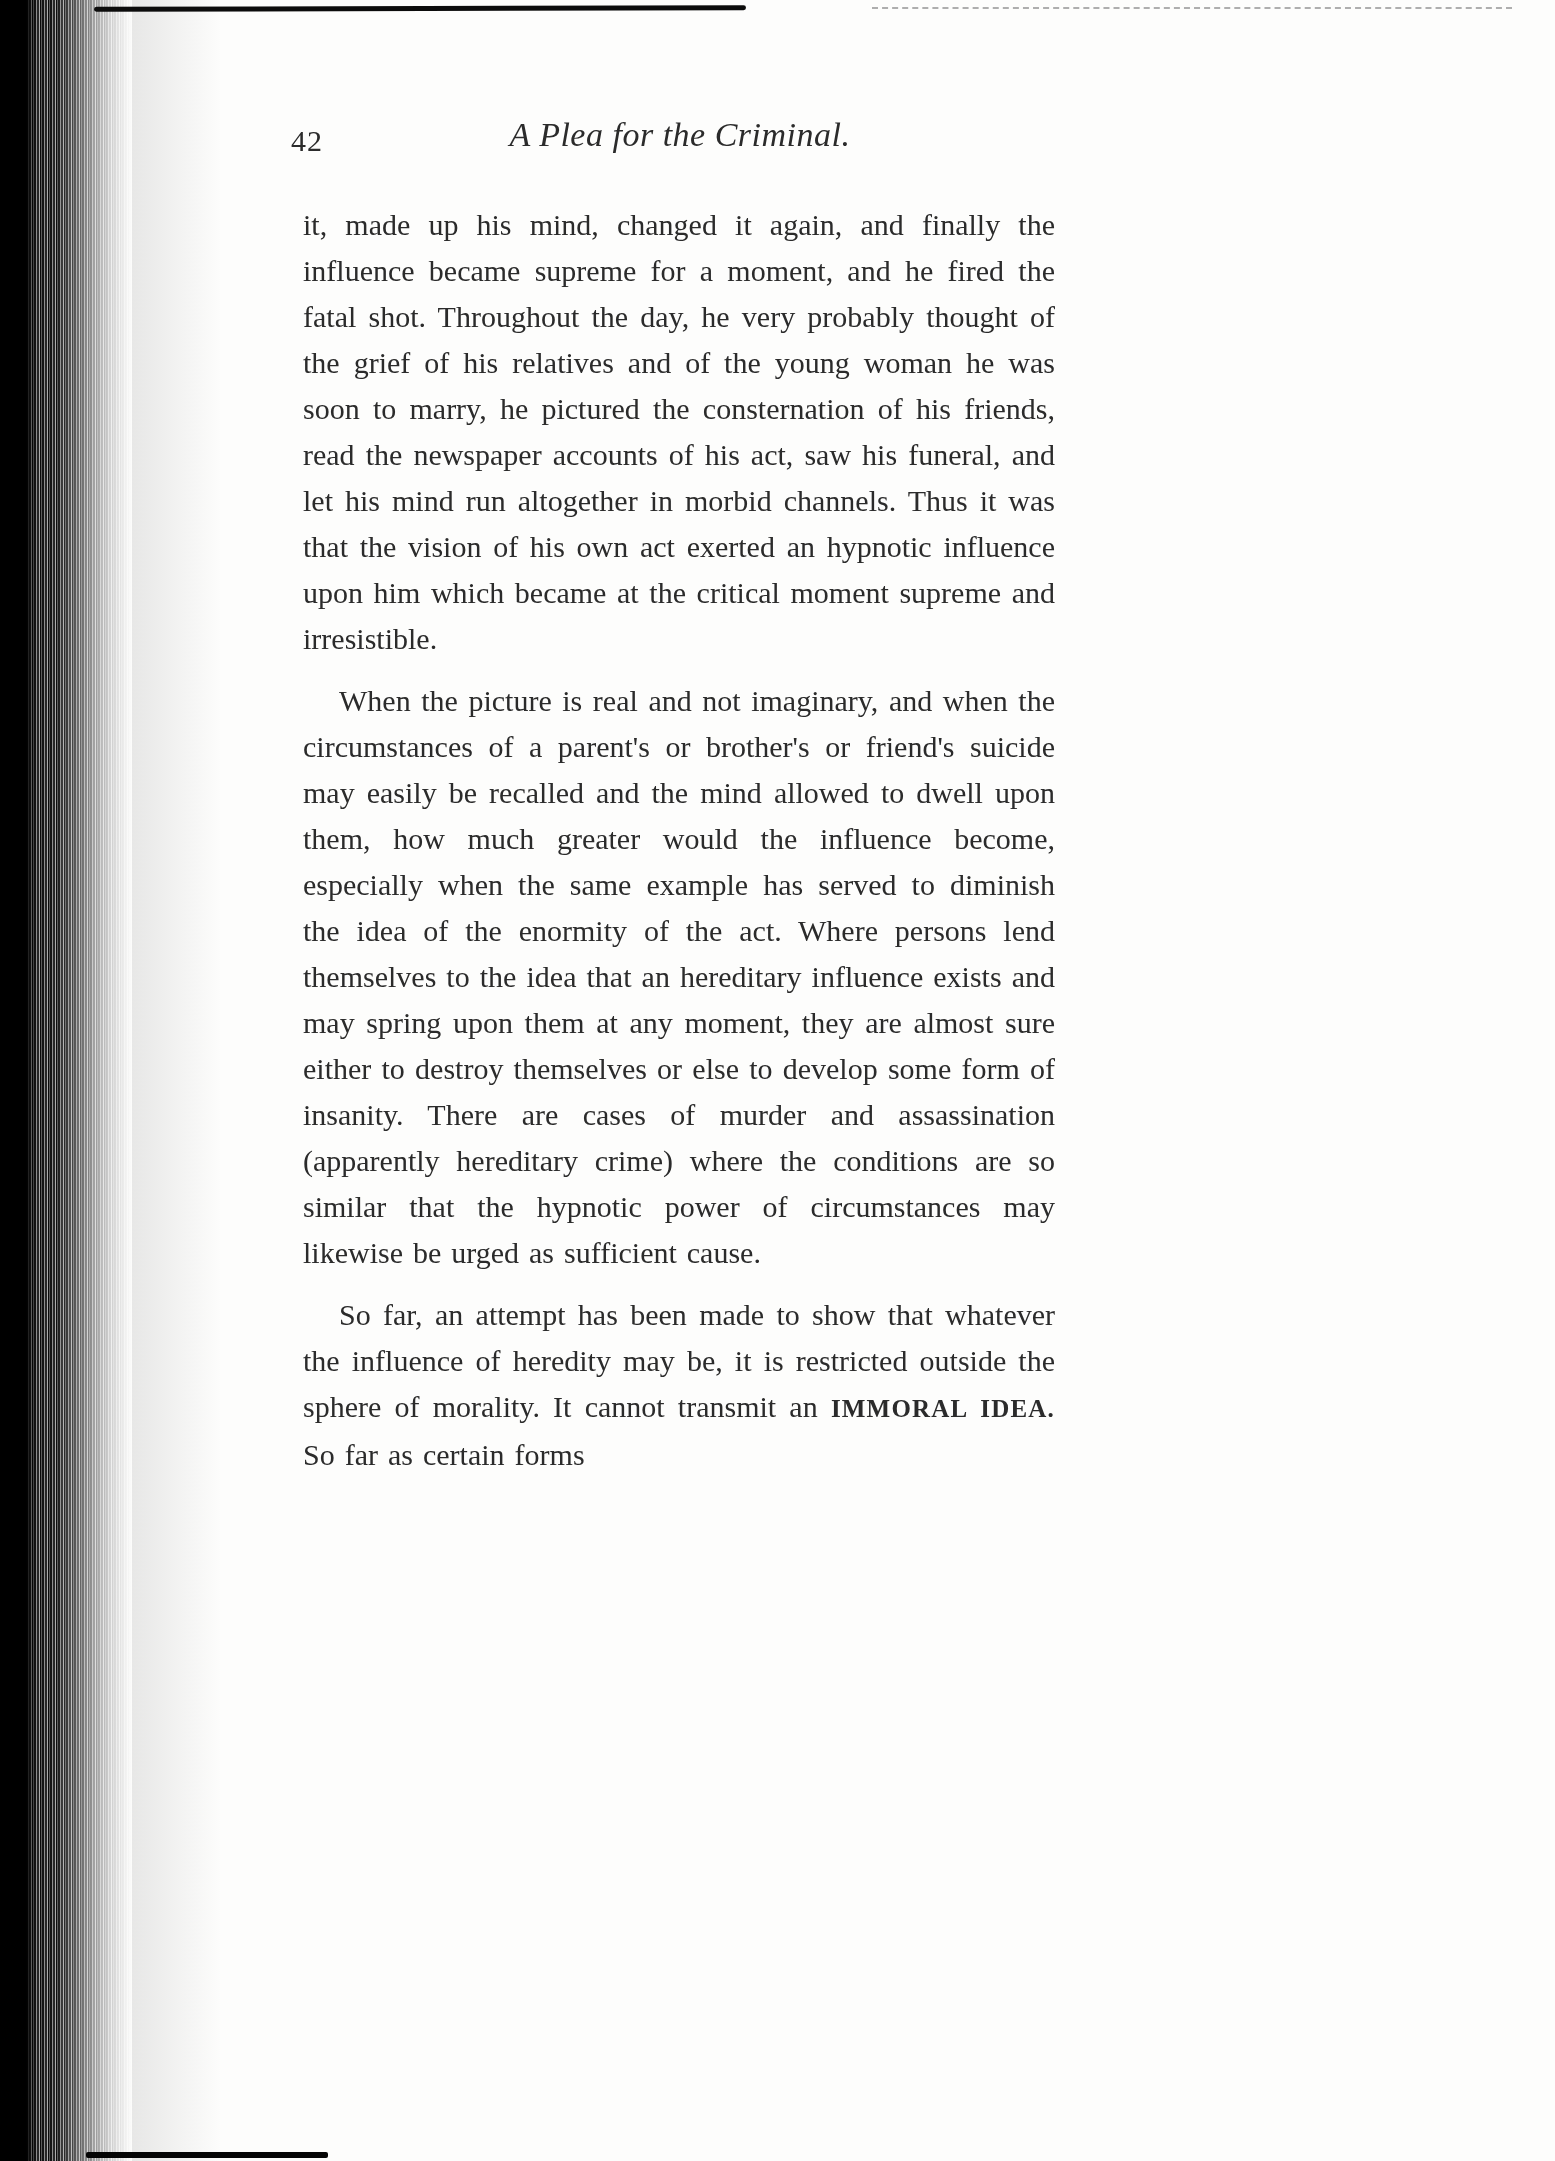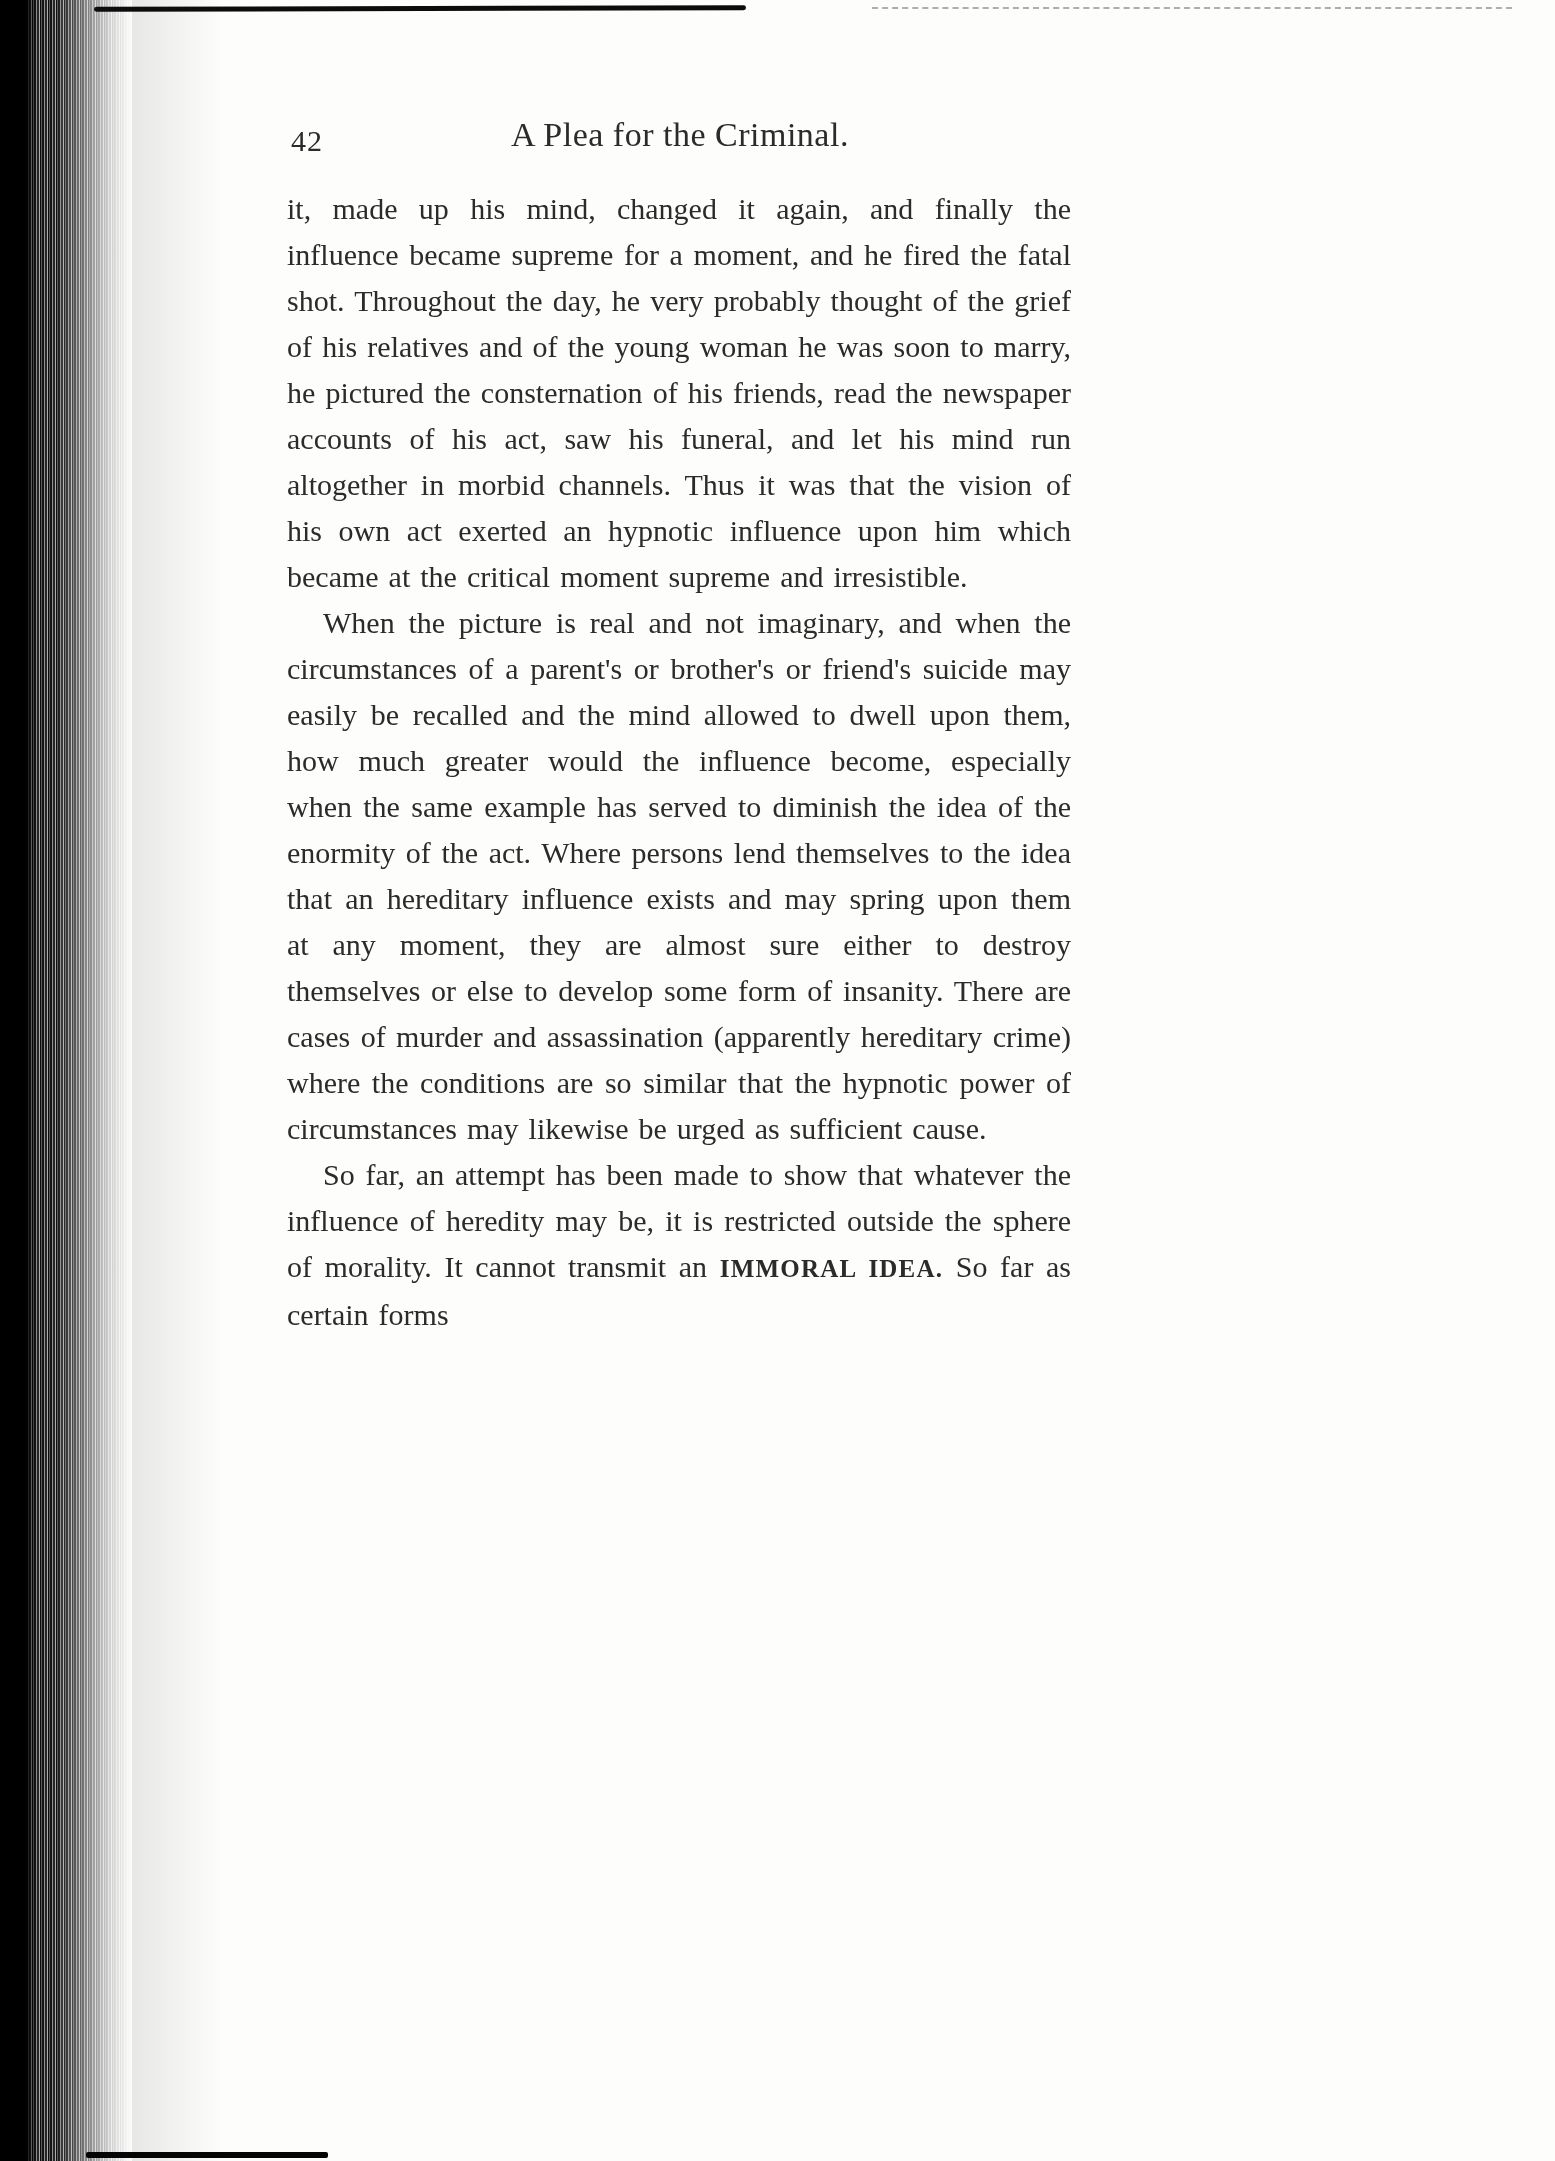--- a/index.html
+++ b/index.html
@@ -65,35 +65,36 @@
   }
   .page-number {
     position: absolute;
     left: 4px; top: 8px;
     font-size: 30px;
     letter-spacing: 1px;
   }
   .running-title {
     display: block;
     text-align: center;
+    font-style: italic;
     font-size: 34px;
     letter-spacing: 0.5px;
   }
 
   
   .text-block {
     position: absolute;
     top: 186px; left: 287px;
     width: 784px;
     font-size: 30px;
     line-height: 46px;
     text-align: justify;
     word-spacing: 2.5px;
   }
-  .text-block p { margin: 0; }
+  .text-block p { margin: 16px; }
   .text-block p.indent { text-indent: 36px; }
   .smallcaps {
     font-size: 25px;
     letter-spacing: 1.2px;
     font-weight: bold;
   }
 </style>
 </head>
 <body>
 

